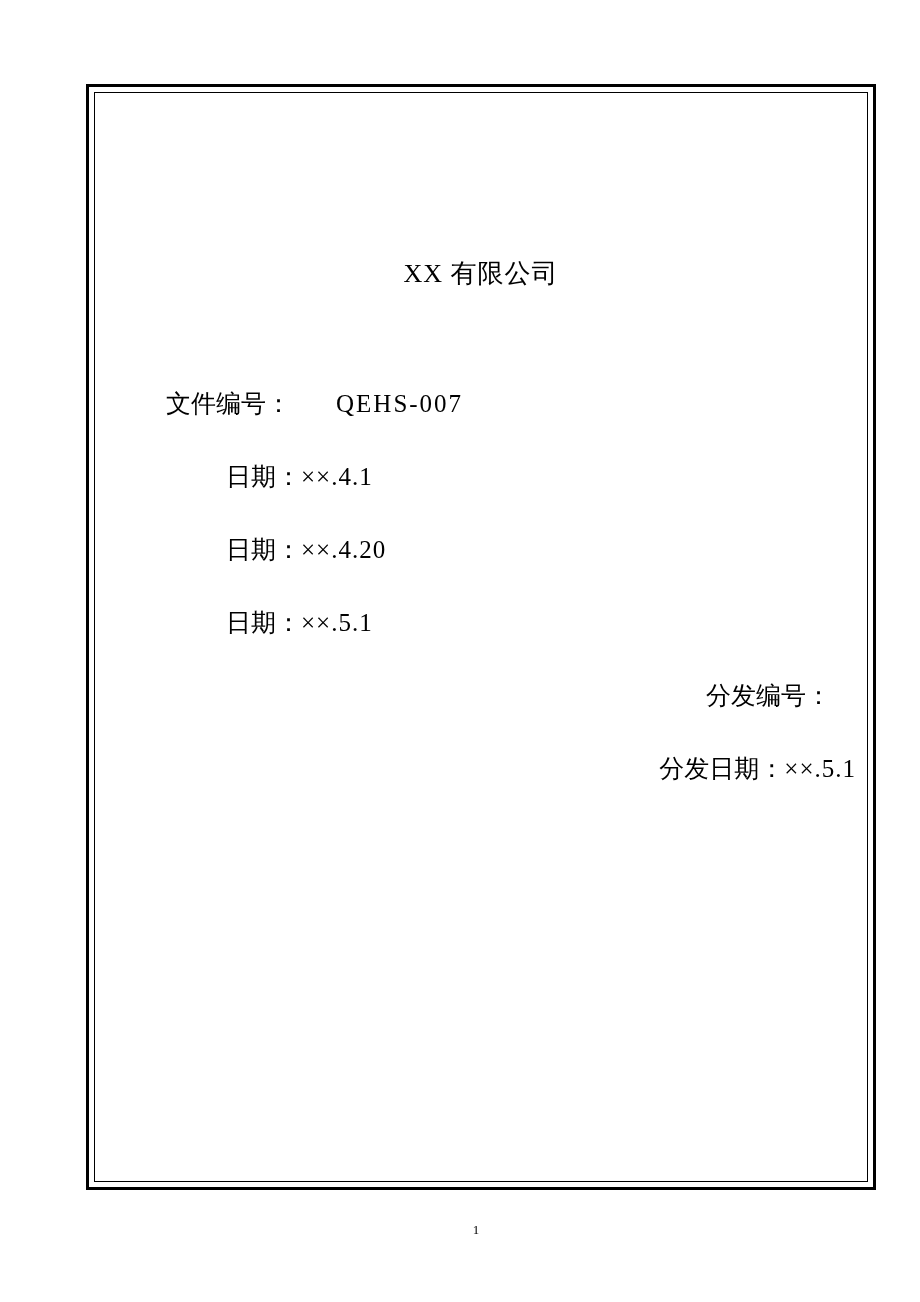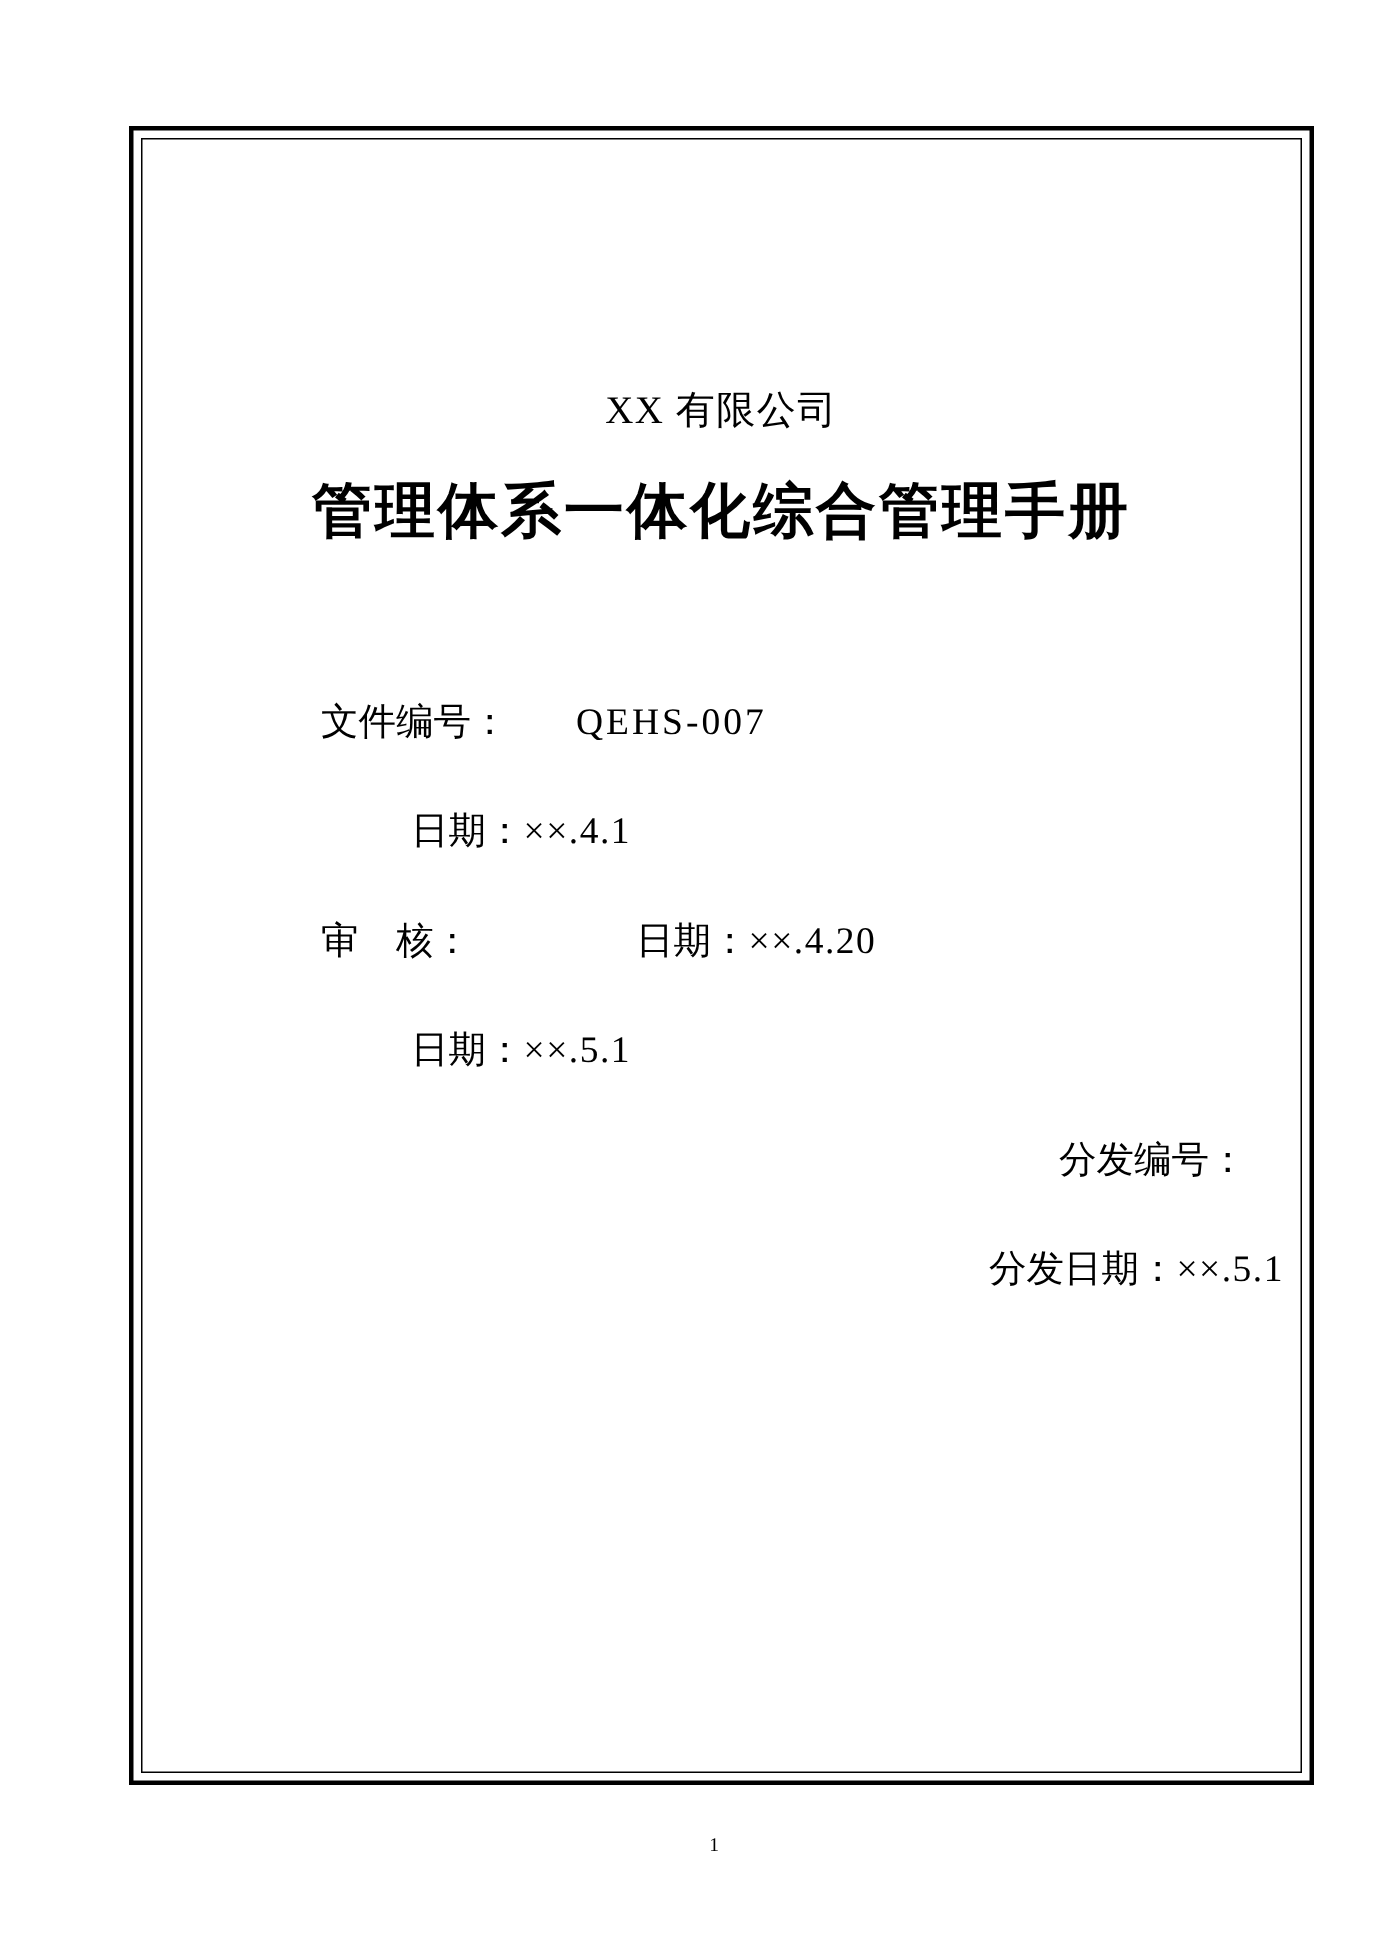--- a/index.html
+++ b/index.html
@@ -70,21 +70,21 @@
   }
   .doc-title .line1 {
     margin-top: 84px;
   }
   .doc-title .line2 {
     margin-top: 22px;
   }
 
   .fields {
     margin-top: 96px;
-    margin-left: 108px;
+    margin-left: 60px;
     font-size: 25px;
     font-family: "Liberation Serif", serif;
   }
   .field-row {
     display: flex;
     align-items: baseline;
     margin-bottom: 40px;
     white-space: pre;
   }
   .field-label {
@@ -135,40 +135,38 @@
 <div class="page">
 
   <div class="frame-outer"></div>
   <div class="frame-inner"></div>
 
   <div class="content">
 
     <div class="company-name">XX 有限公司</div>
 
     <div class="doc-title">
-      <div class="line2">管理体系一体化综合管理手册</div>
     </div>
 
     <div class="fields">
 
       <div class="field-row">
         <span class="field-label">文件编号：</span>
         <span class="field-gap-sm"></span>
         <span class="field-value mono-ish">QEHS-007</span>
       </div>
 
 
       <div class="field-row">
         <span class="field-value"></span>
         <span class="date-label">日期：</span>
         <span class="date-value">××.4.1</span>
       </div>
 
       <div class="field-row">
-        <span class="field-label">审    核：</span>
         <span class="field-value"></span>
         <span class="date-label">日期：</span>
         <span class="date-value">××.4.20</span>
       </div>
 
       <div class="field-row">
         <span class="field-value"></span>
         <span class="date-label">日期：</span>
         <span class="date-value">××.5.1</span>
       </div>

